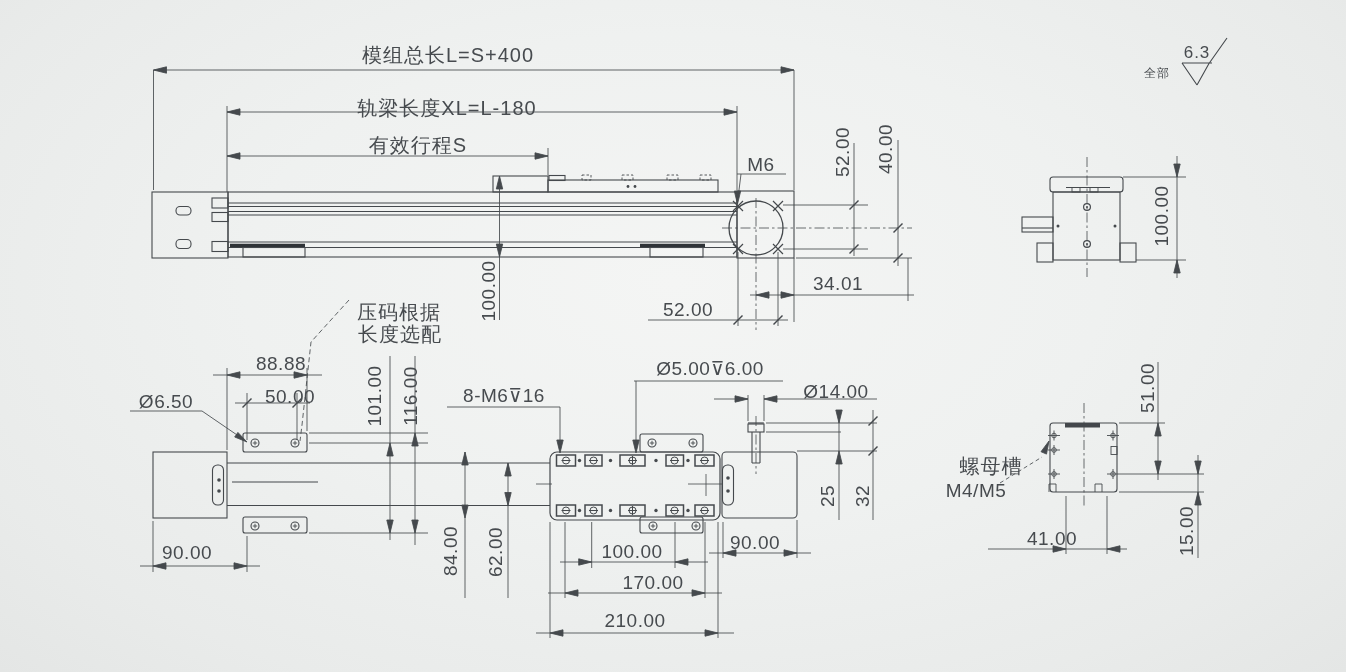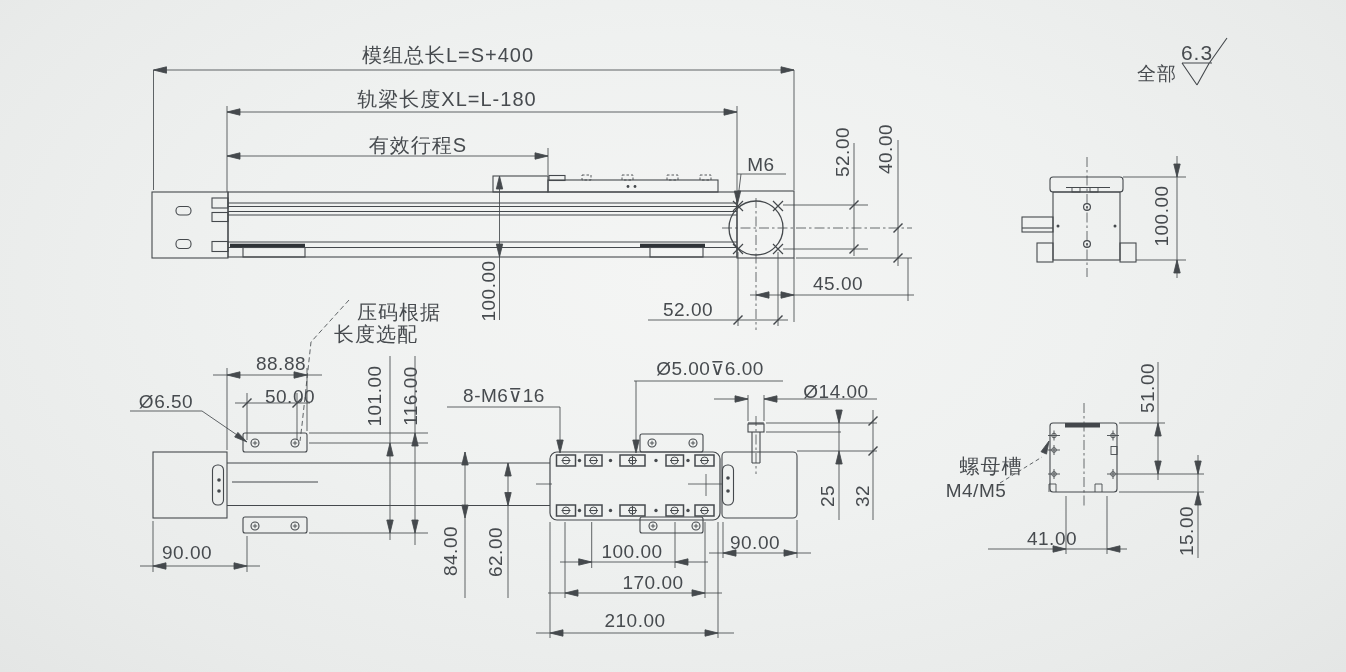--- a/index.html
+++ b/index.html
@@ -8,22 +8,22 @@
     background:radial-gradient(ellipse at 50% 42%, #f4f5f4 0%, #eff1f0 45%, #e9ebea 80%, #e4e6e5 100%);
     font-family:Liberation Sans, sans-serif;
   }
   svg{position:absolute;left:0;top:0;}
   .lbl{
     position:absolute;transform:translate(-50%,-50%);
     font-size:19px;color:#474b4f;letter-spacing:.5px;white-space:nowrap;line-height:1;
   }
   .vert{transform:translate(-50%,-50%) rotate(-90deg);}
   .cjk{font-size:20px;letter-spacing:1px;}
-  .fine{font-size:21px;letter-spacing:1px;}
-  .fine2{font-size:19px;letter-spacing:1px;}
+  .fine{font-size:17px;letter-spacing:1px;}
+  .fine2{font-size:12px;letter-spacing:1px;}
 </style>
 </head>
 <body>
 
 <div id="stage">
 
 <svg width="1346" height="672" viewBox="0 0 1346 672">
   <defs>
     <path id="aR" d="M0,0 L-13,-3.2 L-13,3.2 Z"></path>
     <path id="aL" d="M0,0 L13,-3.2 L13,3.2 Z"></path>
@@ -280,36 +280,36 @@
     <path d="M1119,492 H1204 M1198,455 V558" fill="none"></path>
     <use href="#aD" x="1198" y="474"></use>
         <use href="#aU" x="1198" y="492"></use>
     <path d="M1066,496 V554 M1107,496 V554 M988,549 H1127" fill="none"></path>
     <use href="#aR" x="1066" y="549"></use>
         <use href="#aL" x="1107" y="549"></use>
   </g>
 </svg>
 
 <div class="lbl cjk" style="left:448px;top:55px">模组总长L=S+400</div>
-<div class="lbl cjk" style="left:447px;top:99px">轨梁长度XL=L-180</div>
+<div class="lbl cjk" style="left:447px;top:108px">轨梁长度XL=L-180</div>
 <div class="lbl cjk" style="left:418px;top:145px">有效行程S</div>
 <div class="lbl" style="left:761px;top:164px">M6</div>
 <div class="lbl vert" style="left:842px;top:152px">52.00</div>
 <div class="lbl vert" style="left:885px;top:149px">40.00</div>
-<div class="lbl" style="left:838px;top:283px">45.00</div>
+<div class="lbl" style="left:838px;top:283px">34.01</div>
 <div class="lbl" style="left:688px;top:309px">52.00</div>
 <div class="lbl vert" style="left:488px;top:291px">100.00</div>
 
 <div class="lbl fine" style="left:1197px;top:52px">6.3</div>
 <div class="lbl fine2" style="left:1157px;top:73px">全部</div>
 
 <div class="lbl vert" style="left:1161px;top:216px">100.00</div>
 
 <div class="lbl cjk" style="left:399px;top:312px">压码根据</div>
-<div class="lbl cjk" style="left:376px;top:334px">长度选配</div>
+<div class="lbl cjk" style="left:400px;top:334px">长度选配</div>
 <div class="lbl" style="left:281px;top:363px">88.88</div>
 <div class="lbl" style="left:290px;top:396px">50.00</div>
 <div class="lbl" style="left:166px;top:401px">Ø6.50</div>
 <div class="lbl vert" style="left:374px;top:396px">101.00</div>
 <div class="lbl vert" style="left:410px;top:396px">116.00</div>
 <div class="lbl" style="left:504px;top:395px">8-M6⊽16</div>
 <div class="lbl" style="left:710px;top:368px">Ø5.00⊽6.00</div>
 <div class="lbl" style="left:836px;top:391px">Ø14.00</div>
 <div class="lbl vert" style="left:827px;top:496px">25</div>
 <div class="lbl vert" style="left:862px;top:496px">32</div>

